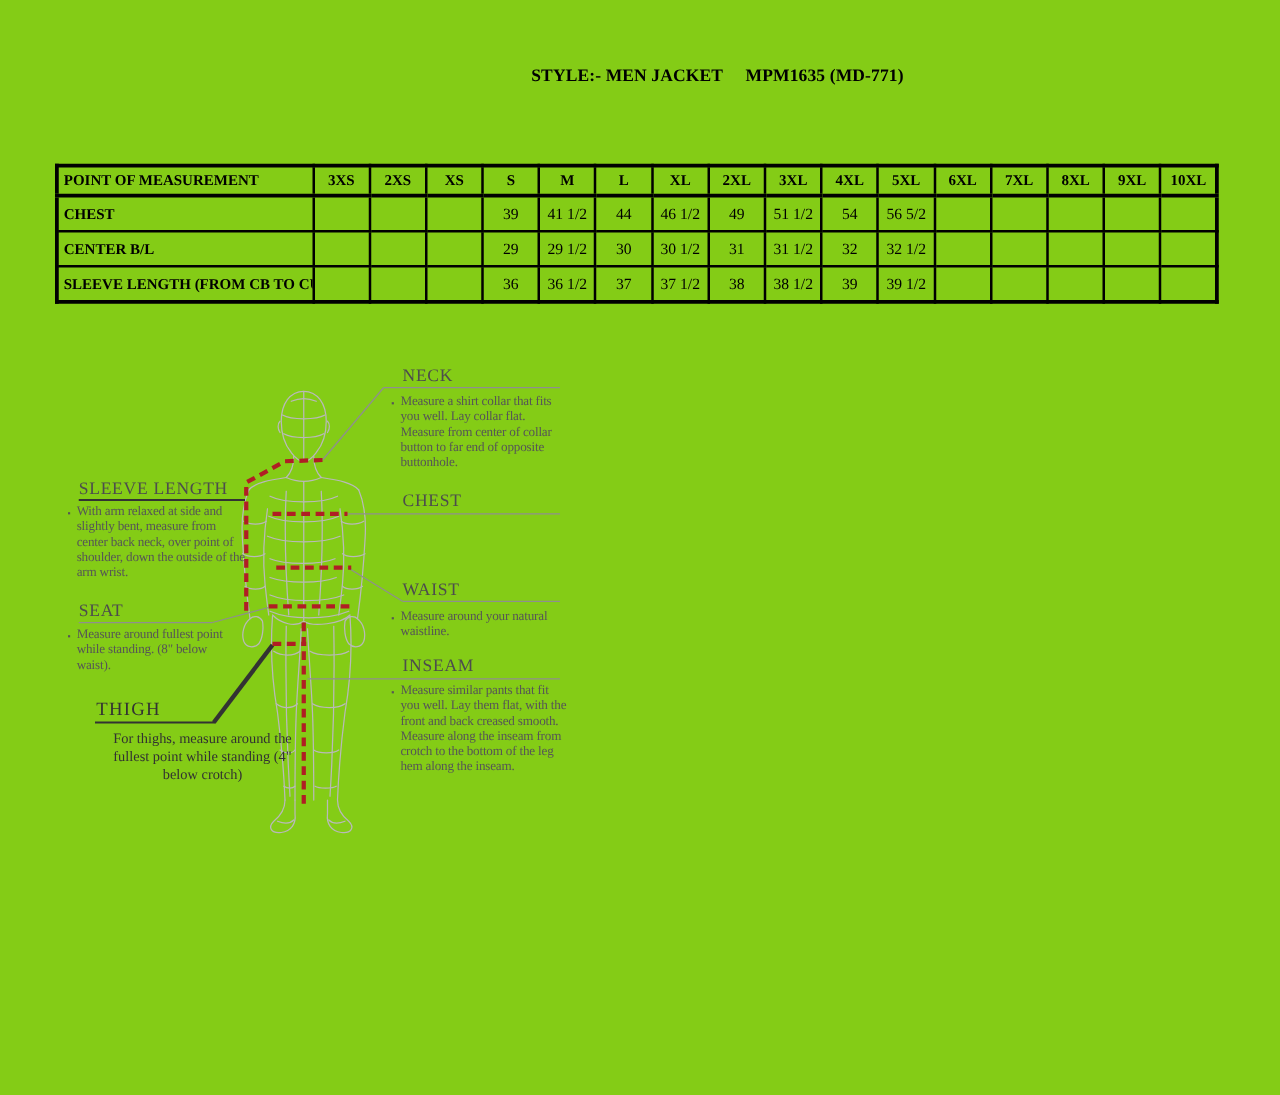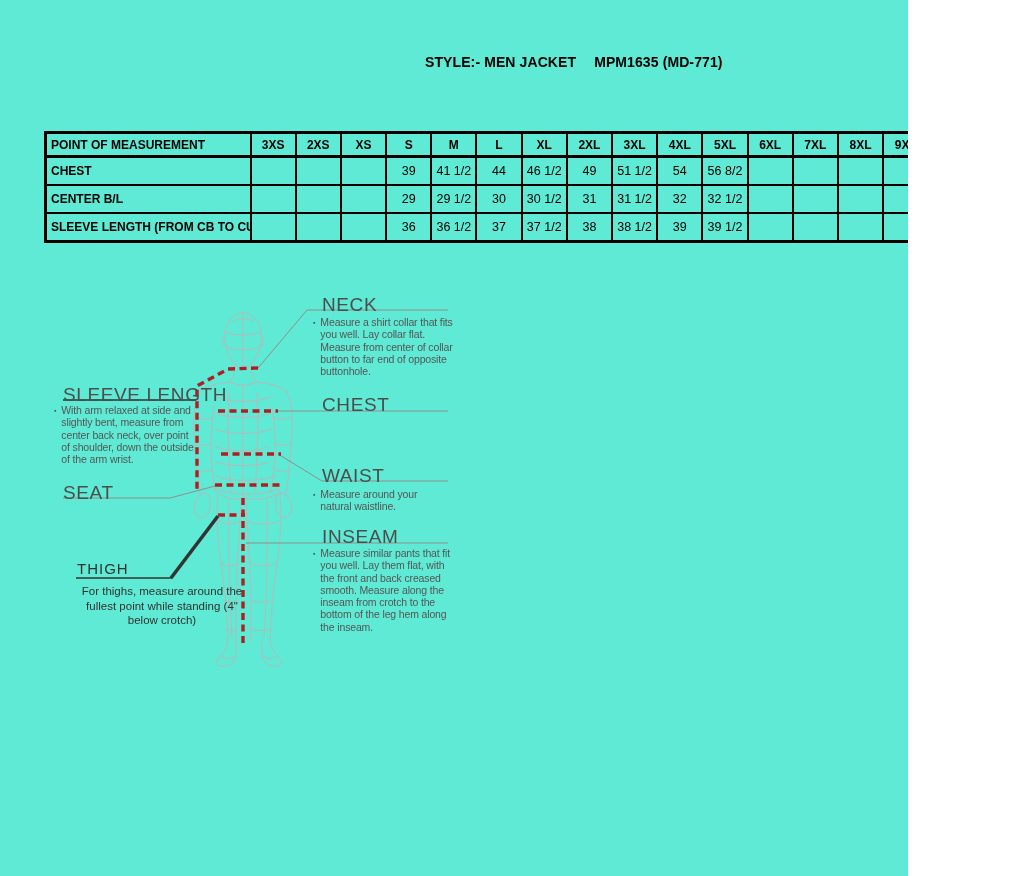--- a/index.html
+++ b/index.html
@@ -1,17 +1,17 @@
 <!DOCTYPE html>
 <html style="--measure_red: #b01e24; --figure_gray: #b9b9b9; --leader_gray: #8f8f8f; --heading_gray: #4d4d4d; --text_gray: #565656; --thigh_dark: #333333; --table_border: #000000;"><head>
 <meta charset="utf-8">
 <style>
   html,body{margin:0;padding:0;background:#fff;}
-  .page{position:relative;width:908px;height:876px;background:#5eead4;overflow:hidden;
-        font-family:Liberation Sans, sans-serif;color:#000;}
+  .page{position:relative;width:1024px;height:876px;background:#84cc16;overflow:hidden;
+        font-family:Liberation Serif, serif;color:#000;}
   
   .title{position:absolute;left:425px;top:54px;display:flex;gap:18px;
          font-size:14px;font-weight:bold;letter-spacing:.1px;}
   
   .size-table{position:absolute;left:44px;top:131px;width:931px;
               border-collapse:collapse;table-layout:fixed;
               border:3px solid var(--table_border,#000);}
   .size-table th,.size-table td{border:2px solid var(--table_border,#000);
               font-size:12px;text-align:center;vertical-align:middle;
               padding:0;overflow:hidden;white-space:nowrap;}
@@ -24,21 +24,21 @@
   .note{position:absolute;left:47px;top:260px;width:940px;
         font-size:12.5px;font-weight:bold;letter-spacing:-.1px;}
   
   .diagram-svg{position:absolute;left:0;top:285px;}
   .fig{fill:none;stroke:var(--figure_gray,#b9b9b9);stroke-width:1;stroke-linecap:round;}
   .lead{fill:none;stroke:var(--leader_gray,#8f8f8f);stroke-width:1;}
   .lead-dark{fill:none;stroke:var(--thigh_dark,#3a3a3a);stroke-width:1.6;}
   .lead-thick{fill:none;stroke:var(--thigh_dark,#3a3a3a);stroke-width:3.5;}
   .red{fill:none;stroke:var(--measure_red,#b01e24);stroke-width:3.4;stroke-dasharray:7 4.5;}
   
-  .sec{position:absolute;font-size:19px;letter-spacing:.6px;
+  .sec{position:absolute;font-size:14px;letter-spacing:.6px;
        color:var(--heading_gray,#4d4d4d);white-space:nowrap;}
   .sec.dark{color:var(--thigh_dark,#3a3a3a);font-size:15px;letter-spacing:1px;}
   .desc{position:absolute;display:flex;gap:5px;color:var(--text_gray,#565656);
         font-size:10.5px;line-height:12.3px;letter-spacing:-.15px;}
   .desc .bullet{font-size:7px;line-height:12px;flex:0 0 auto;margin-top:1px;}
   .desc.thigh{color:#323232;font-size:11.5px;line-height:14.6px;letter-spacing:0;text-align:center;}
 </style>
 </head>
 <body>
 
@@ -96,21 +96,21 @@
         <td></td>
         <td></td>
         <td></td>
         <td>39</td>
         <td>41 1/2</td>
         <td>44</td>
         <td>46 1/2</td>
         <td>49</td>
         <td>51 1/2</td>
         <td>54</td>
-        <td>56 8/2</td>
+        <td>56 5/2</td>
         <td></td>
         <td></td>
         <td></td>
         <td></td>
         <td></td>
       </tr>
       <tr>
         <th class="lbl">CENTER B/L</th>
         <td></td>
         <td></td>
@@ -264,19 +264,23 @@
     <span>Measure similar pants that fit you well. Lay them flat, with the front and back creased smooth. Measure along the inseam from crotch to the bottom of the leg hem along the inseam.</span>
   </div>
 
   <div class="sec" style="left:63px;top:384px">SLEEVE LENGTH</div>
   <div class="desc" style="left:54px;top:404px;width:144px">
     <span class="bullet">▪</span>
     <span>With arm relaxed at side and slightly bent, measure from center back neck, over point of shoulder, down the outside of the arm wrist.</span>
   </div>
 
   <div class="sec" style="left:63px;top:482px">SEAT</div>
+  <div class="desc" style="left:54px;top:502px;width:126px">
+    <span class="bullet">▪</span>
+    <span>Measure around fullest point while standing. (8" below waist).</span>
+  </div>
 
   <div class="sec dark" style="left:77px;top:560px">THIGH</div>
   <div class="desc thigh" style="left:76px;top:584px;width:172px">
     <span>For thighs, measure around the fullest point while standing (4" below crotch)</span>
   </div>
 
 </div>
 
 </body></html>

